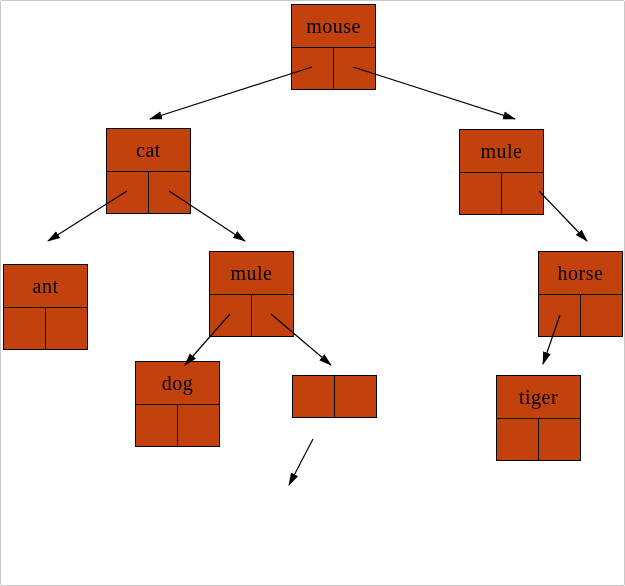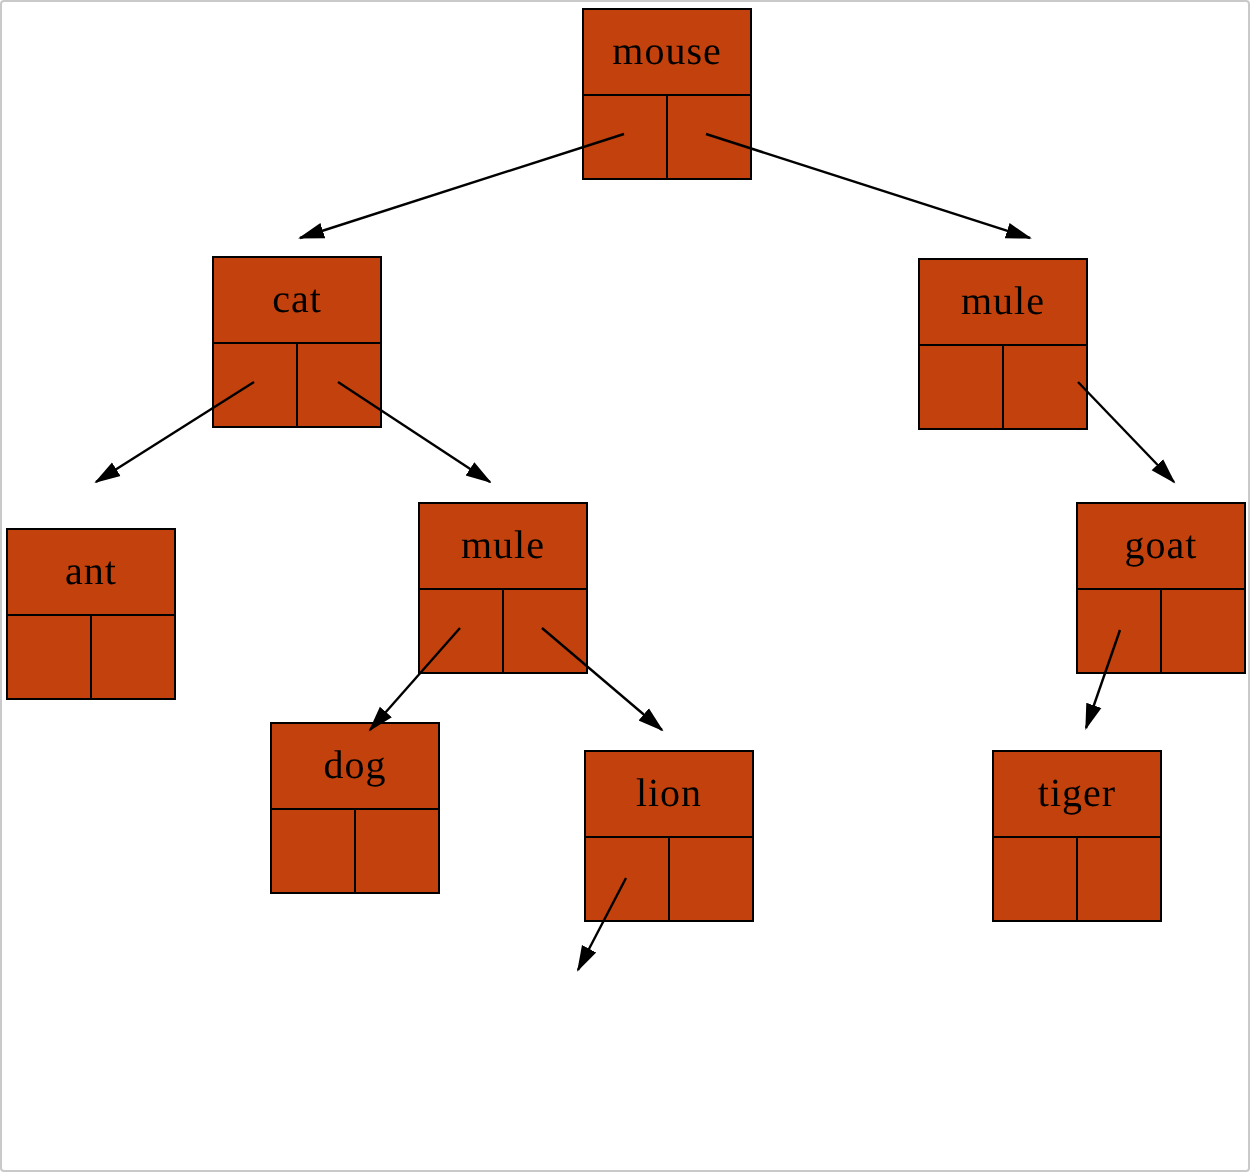--- a/index.html
+++ b/index.html
@@ -90,37 +90,36 @@
 
   <div class="node" style="left:208px;top:250px">
     <div class="node-label">mule</div>
     <div class="node-ptrs">
       <div class="ptr-cell left"></div>
       <div class="ptr-cell"></div>
     </div>
   </div>
 
   <div class="node" style="left:537px;top:250px">
-    <div class="node-label">goat</div>
+    <div class="node-label">horse</div>
     <div class="node-ptrs">
       <div class="ptr-cell left"></div>
       <div class="ptr-cell"></div>
     </div>
   </div>
 
   <div class="node" style="left:134px;top:360px">
     <div class="node-label">dog</div>
     <div class="node-ptrs">
       <div class="ptr-cell left"></div>
       <div class="ptr-cell"></div>
     </div>
   </div>
 
   <div class="node" style="left:291px;top:374px">
-    <div class="node-label">lion</div>
     <div class="node-ptrs">
       <div class="ptr-cell left"></div>
       <div class="ptr-cell"></div>
     </div>
   </div>
 
   <div class="node" style="left:495px;top:374px">
     <div class="node-label">tiger</div>
     <div class="node-ptrs">
       <div class="ptr-cell left"></div>

